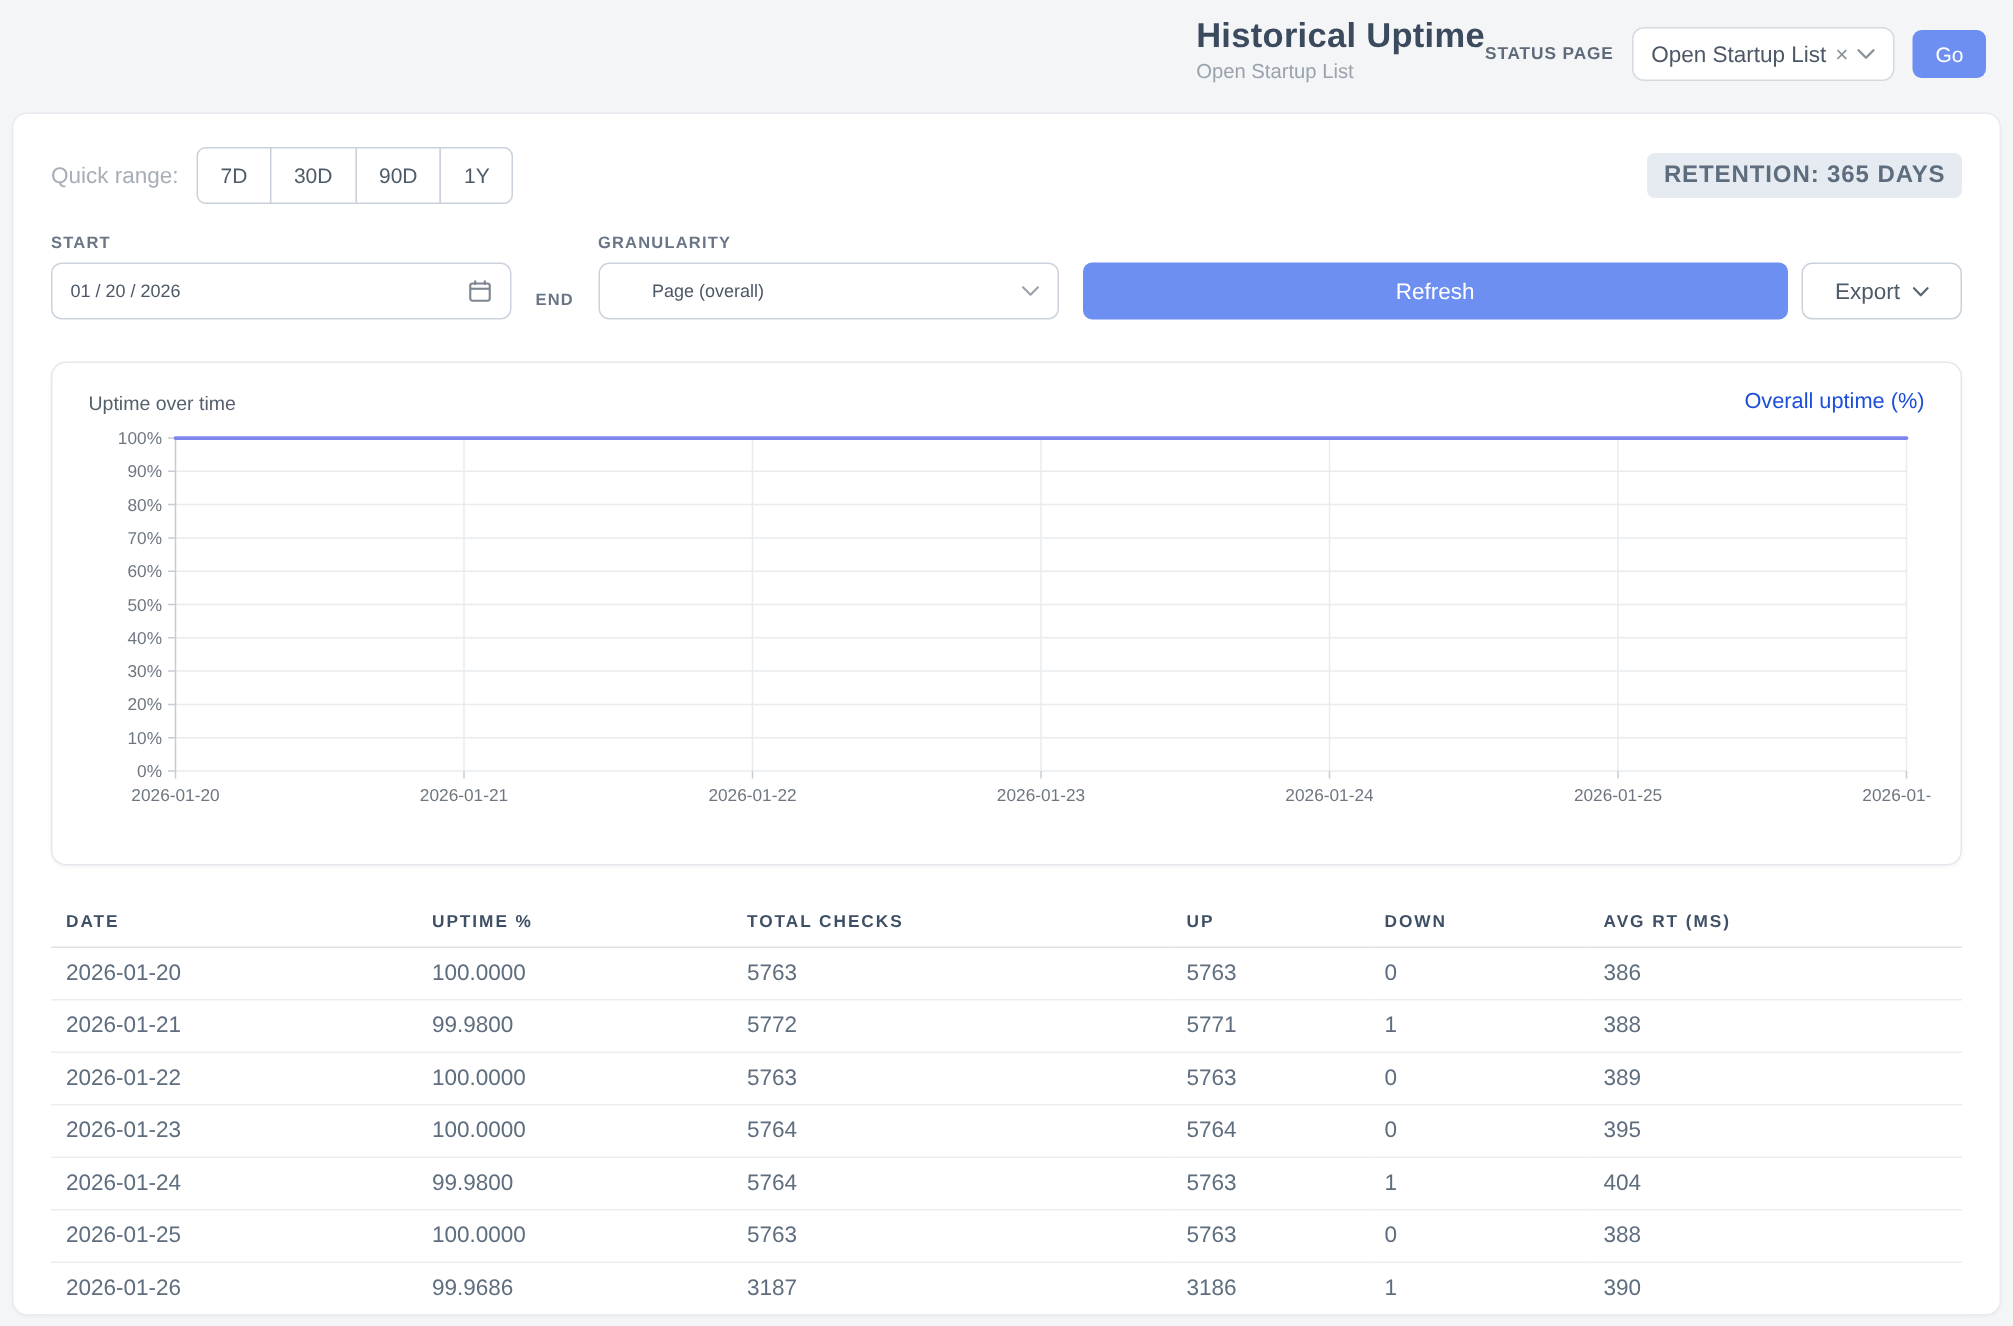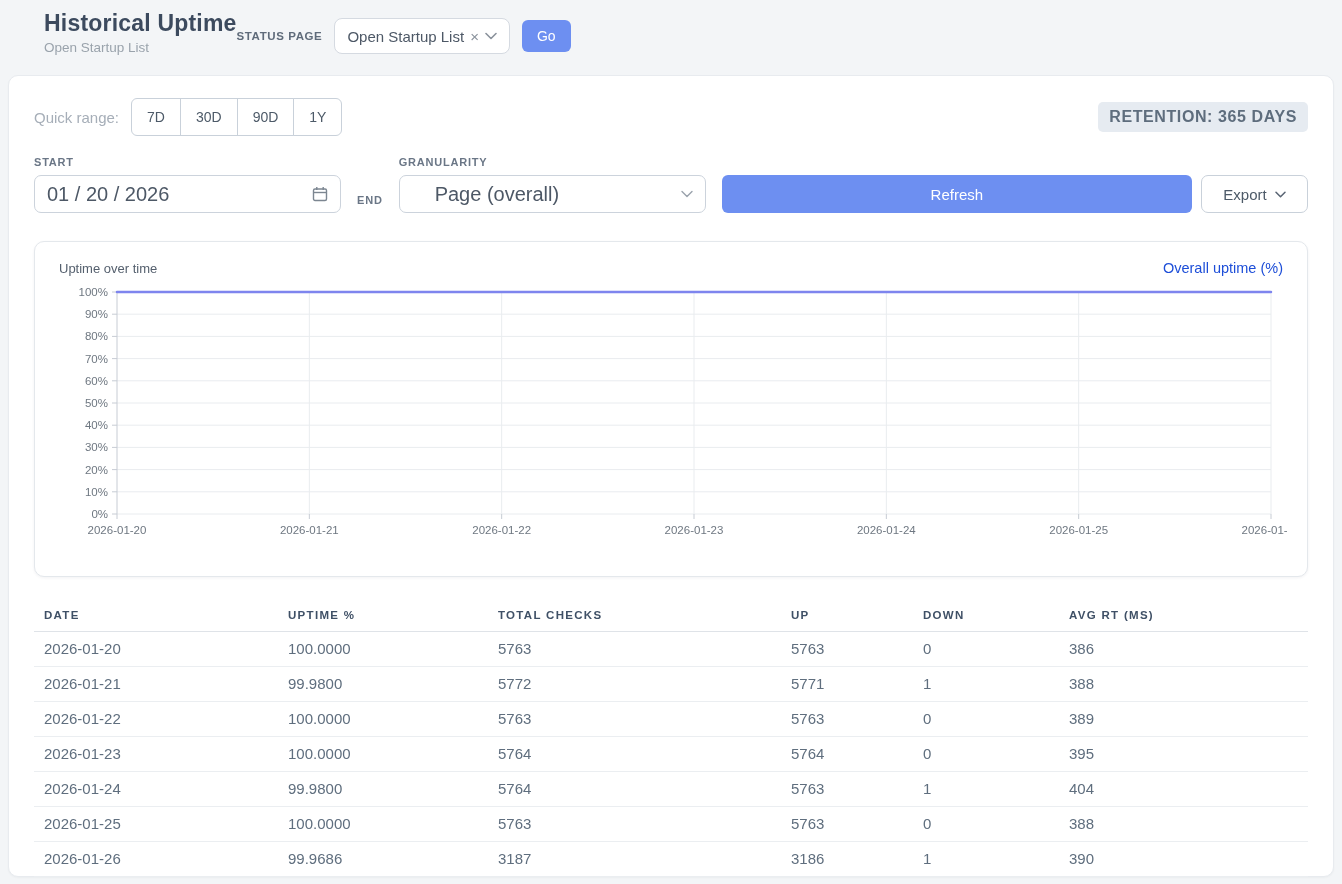--- a/index.html
+++ b/index.html
@@ -5,22 +5,22 @@
   * { margin:0; padding:0; box-sizing:border-box; }
   html,body { width:1342px; height:884px; }
   body {
     font-family:"Liberation Sans", sans-serif;
     background:#f3f5f7;
     color:#3c4a5e;
     overflow:hidden;
   }
   
   .page-header {
-    display:flex; justify-content:flex-start; align-items:flex-start;
-    padding:10px 18px 0 12px; height:72px;margin-left:32px;
+    display:flex; justify-content:flex-end; align-items:flex-start;
+    padding:10px 18px 0 12px; height:72px;
   }
   .page-title { font-size:23px; font-weight:700; color:#3c4a5e; letter-spacing:0.2px; }
   .page-subtitle { font-size:13.5px; color:#9aa3ac; margin-top:3px; }
   .header-right { display:flex; align-items:center; gap:12px; margin-top:8px; }
   .status-label { font-size:11.5px; font-weight:600; color:#5f6b7a; letter-spacing:0.6px; }
   .select-box {
     display:flex; align-items:center; gap:6px;
     background:#fff; border:1px solid #d5dae1; border-radius:8px;
     height:36px; padding:0 12px; min-width:160px; cursor:pointer;
   }
@@ -56,21 +56,21 @@
   
   .form-row { display:flex; align-items:flex-end; gap:16px; margin-top:20px; }
   .field { display:flex; flex-direction:column; }
   .field label {
     font-size:11px; font-weight:600; letter-spacing:0.8px;
     color:#6a7686; margin-bottom:7px;
   }
   .input {
     display:flex; align-items:center; justify-content:space-between;
     height:38px; border:1px solid #ccd3dc; border-radius:7px;
-    background:#fff; padding:0 12px; font-size:20px; color:#4d5866;
+    background:#fff; padding:0 12px; font-size:12px; color:#4d5866;
   }
   .w-date { width:307px; }
   .w-gran { width:307px;padding-left:35px; }
   .btn-refresh {
     background:#6d8ff1; color:#fff; border:none; border-radius:6px;
     font-size:15px; font-family:inherit; height:38px; flex:1 1 auto;
     min-width:160px; cursor:pointer;
   }
   .btn-export {
     background:#fff; border:1px solid #c9d1da; border-radius:7px;

